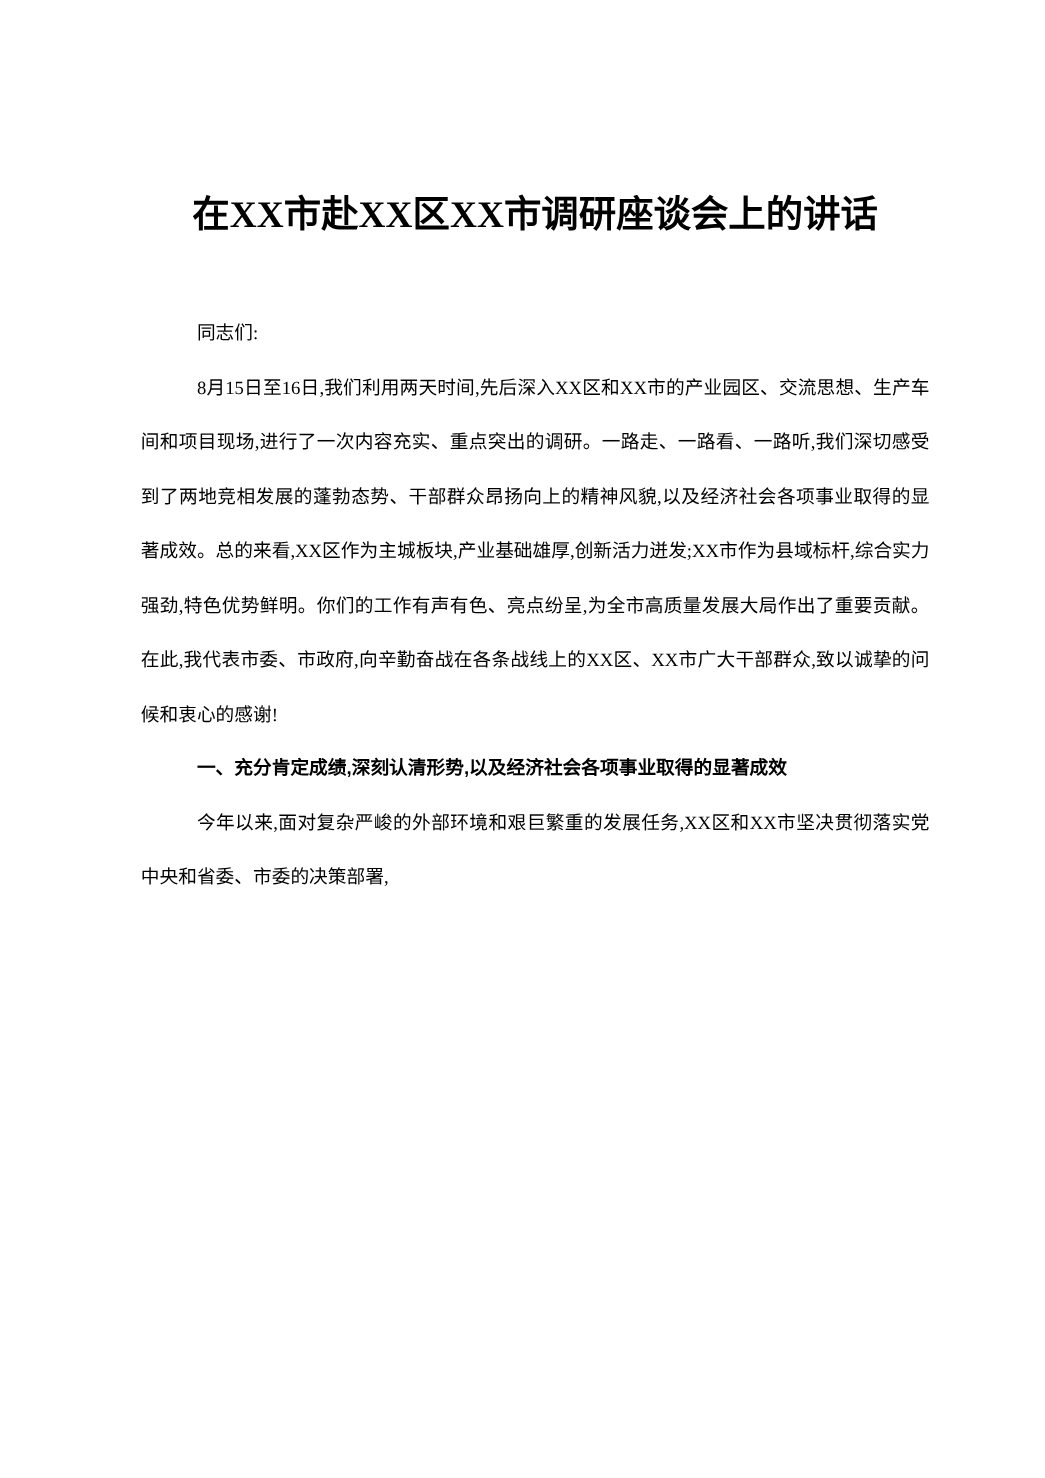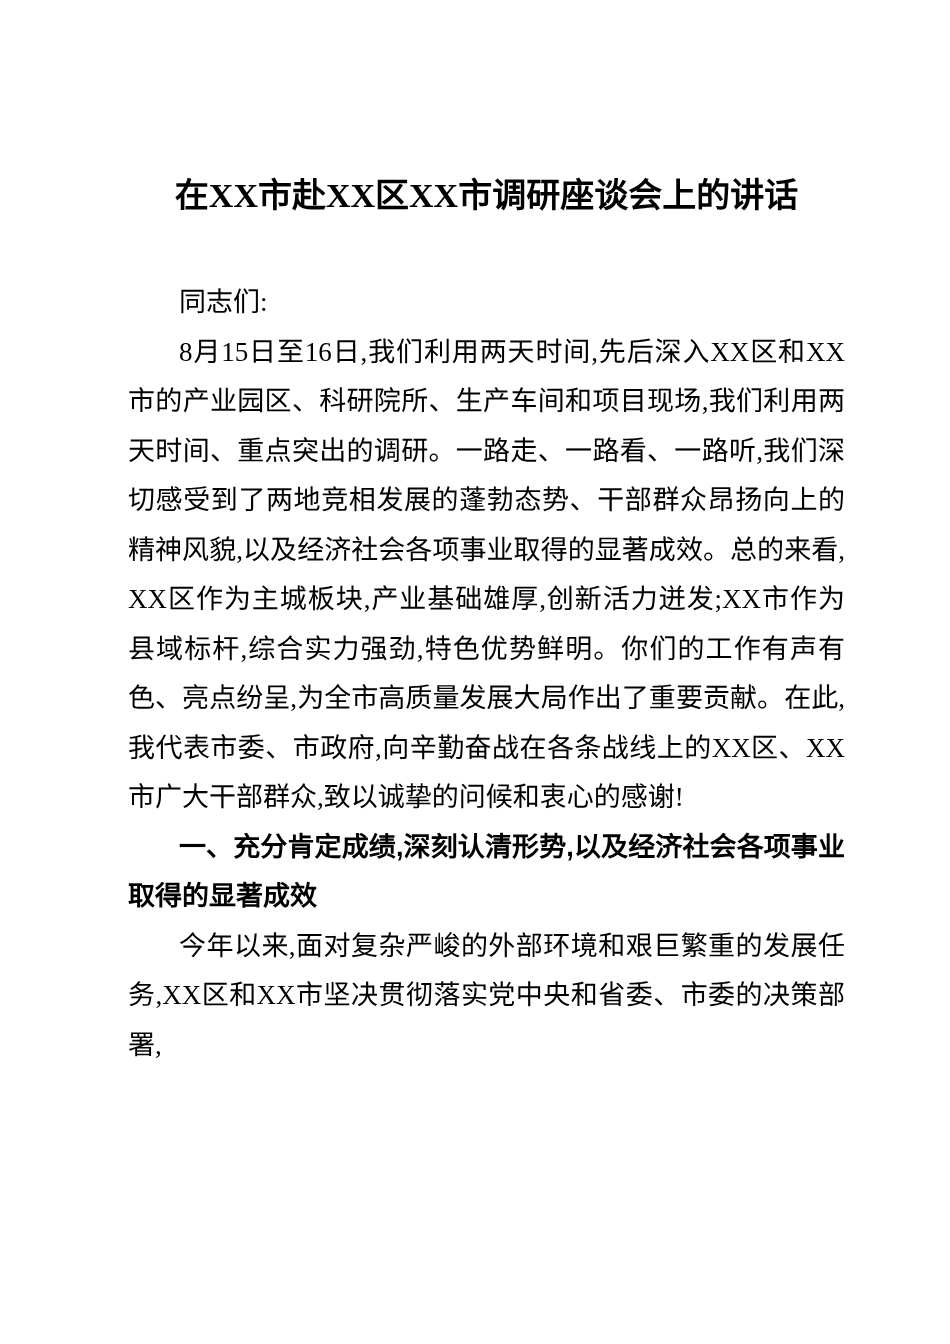--- a/index.html
+++ b/index.html
@@ -24,41 +24,41 @@
     font-weight: 700;
     font-size: 34px;
     line-height: 48px;
     text-align: center;
     color: #000000;
   }
   .doc-body p {
     margin: 0;
     font-family: "Liberation Serif", "DejaVu Serif", serif;
     font-weight: 400;
-    font-size: 27px;
+    font-size: 17px;
     line-height: 49.5px;
     text-align: justify;
     text-indent: 51px;
     color: #000000;
     word-break: break-all;
   }
   .doc-body p.section-heading {
     font-family: "Liberation Sans", "DejaVu Sans", sans-serif;
     font-weight: 700;
   }
 </style>
 </head>
 <body>
 
 <div class="page">
   <h1 class="doc-title">在XX市赴XX区XX市调研座谈会上的讲话</h1>
 
   <div class="doc-body">
     <p>同志们:</p>
 
-    <p>8月15日至16日,我们利用两天时间,先后深入XX区和XX市的产业园区、科研院所、生产车间和项目现场,我们利用两天时间、重点突出的调研。一路走、一路看、一路听,我们深切感受到了两地竞相发展的蓬勃态势、干部群众昂扬向上的精神风貌,以及经济社会各项事业取得的显著成效。总的来看,XX区作为主城板块,产业基础雄厚,创新活力迸发;XX市作为县域标杆,综合实力强劲,特色优势鲜明。你们的工作有声有色、亮点纷呈,为全市高质量发展大局作出了重要贡献。在此,我代表市委、市政府,向辛勤奋战在各条战线上的XX区、XX市广大干部群众,致以诚挚的问候和衷心的感谢!</p>
+    <p>8月15日至16日,我们利用两天时间,先后深入XX区和XX市的产业园区、交流思想、生产车间和项目现场,进行了一次内容充实、重点突出的调研。一路走、一路看、一路听,我们深切感受到了两地竞相发展的蓬勃态势、干部群众昂扬向上的精神风貌,以及经济社会各项事业取得的显著成效。总的来看,XX区作为主城板块,产业基础雄厚,创新活力迸发;XX市作为县域标杆,综合实力强劲,特色优势鲜明。你们的工作有声有色、亮点纷呈,为全市高质量发展大局作出了重要贡献。在此,我代表市委、市政府,向辛勤奋战在各条战线上的XX区、XX市广大干部群众,致以诚挚的问候和衷心的感谢!</p>
 
 
     <p class="section-heading">一、充分肯定成绩,深刻认清形势,以及经济社会各项事业取得的显著成效</p>
 
     <p>今年以来,面对复杂严峻的外部环境和艰巨繁重的发展任务,XX区和XX市坚决贯彻落实党中央和省委、市委的决策部署,</p>
   </div>
 </div>
 
 </body></html>

